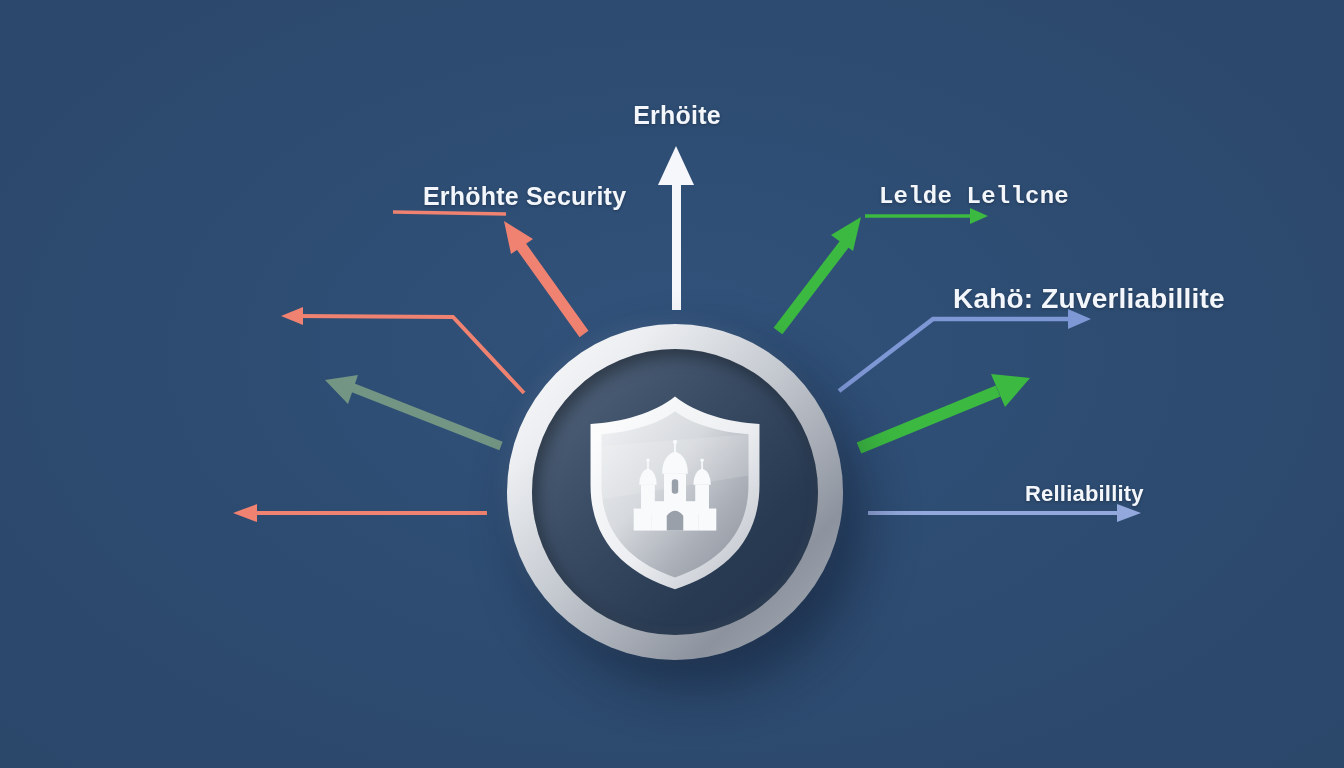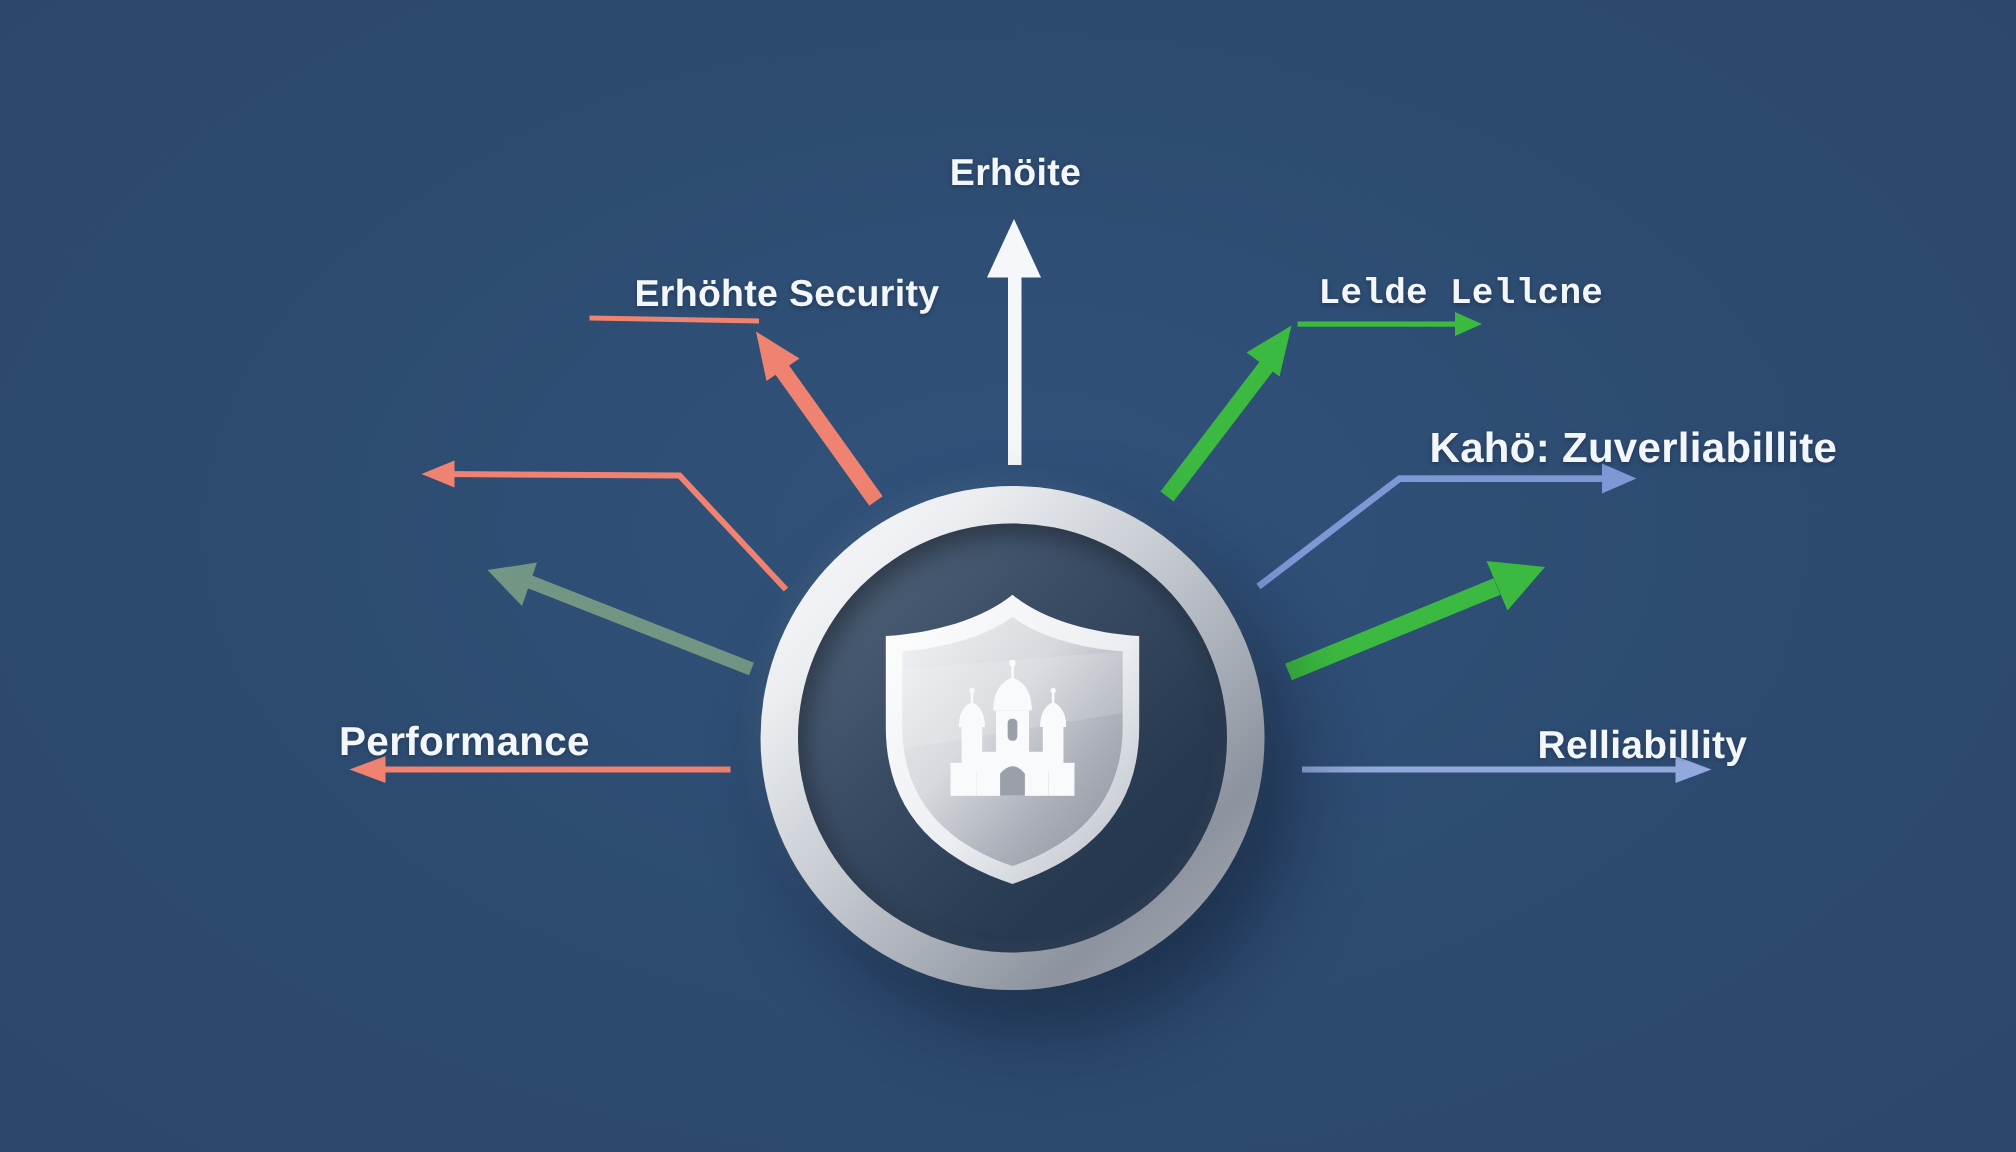--- a/index.html
+++ b/index.html
@@ -14,21 +14,21 @@
   .label{
     position:absolute;color:#f3f6fa;font-weight:600;letter-spacing:.2px;
     text-shadow:0 1px 3px rgba(8,16,30,.35);white-space:nowrap;
   }
   .label-top{left:572px;top:101px;width:210px;text-align:center;font-size:25px;}
   .label-upper-left{left:394px;top:182px;font-size:25px;margin-left:29px;}
   .label-left{left:243px;top:283px;font-size:24px;}
   .label-lower-left{left:226px;top:479px;font-size:27px;}
   .label-upper-right{left:879px;top:183px;font-size:24px;font-family:Liberation Mono, monospace;}
   .label-right{left:953px;top:283px;font-size:28px;}
-  .label-lower-right{left:1025px;top:481px;font-size:26px;}
+  .label-lower-right{left:1025px;top:481px;font-size:22px;}
 
   
   .emblem{position:absolute;left:507px;top:324px;width:336px;height:336px;}
   .ring{
     position:absolute;inset:0;border-radius:50%;
     background:linear-gradient(135deg,#fdfdfe 0%,#eceef1 22%,#c3c8cf 48%,#8d939e 78%,#aab0b8 100%);
     box-shadow:20px 26px 55px rgba(8,16,30,.45), -4px -4px 18px rgba(255,255,255,.07);
   }
   .disc{
     position:absolute;inset:25px;border-radius:50%;
@@ -135,18 +135,17 @@
         <rect x="126" y="128" width="19" height="24"></rect>
       </g>
 
       <rect x="96.5" y="96" width="7" height="16" rx="3" fill="#9aa0aa"></rect>
       <path d="M91,152 L91,136 Q100,125 109,136 L109,152 Z" fill="#9aa0aa"></path>
     </svg>
   </div>
 
   <div class="label label-top">Erhöite</div>
   <div class="label label-upper-left">Erhöhte Security</div>
-  <div class="label label-lower-left">Performance</div>
   <div class="label label-upper-right">Lelde Lellcne</div>
   <div class="label label-right">Kahö: Zuverliabillite</div>
   <div class="label label-lower-right">Relliabillity</div>
 
 </div>
 
 </body></html>

